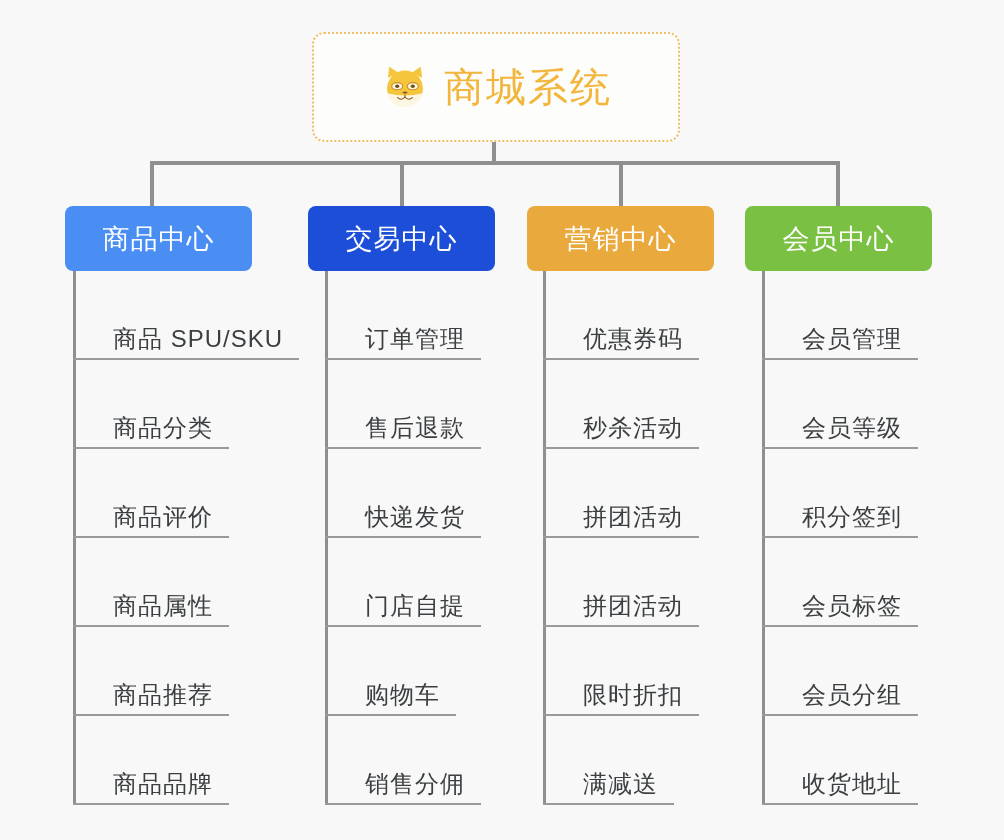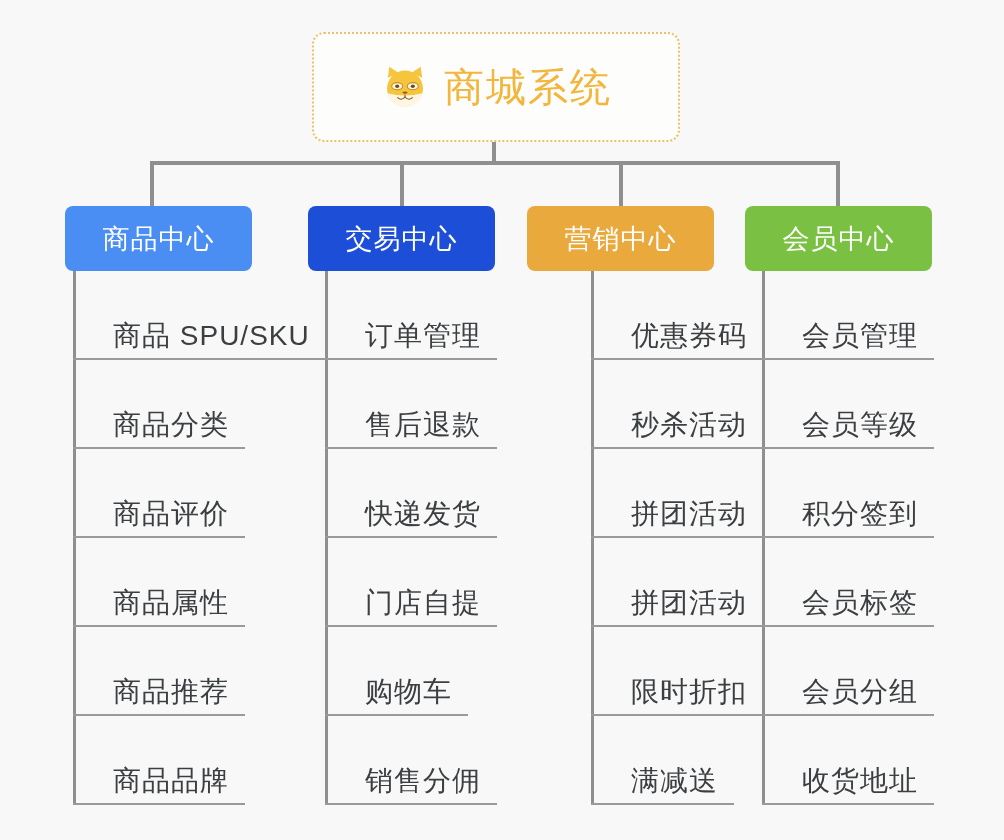--- a/index.html
+++ b/index.html
@@ -104,21 +104,21 @@
   }
   .item {
     position: relative;
     height: 89px;
     display: flex;
     align-items: flex-end;
     box-sizing: border-box;
   }
   .item-label {
     display: inline-block;
-    font-size: 28px;
+    font-size: 24px;
     color: #3c3f41;
     letter-spacing: 1px;
     white-space: nowrap;
     padding: 0 16px 6px 40px;
     border-bottom: 2px solid #9a9a9a;
     line-height: 1.1;
   }
 </style>
 </head>
 <body style="background: rgb(248, 248, 248);">
@@ -209,21 +209,21 @@
         <span class="item-label">门店自提</span>
       </div>
     <div class="item">
         <span class="item-label">购物车</span>
       </div>
     <div class="item">
         <span class="item-label">销售分佣</span>
       </div>
   </div>
 
-  <div class="column" style="left:543px;margin-left:48px;">
+  <div class="column" style="left:543px;">
     <div class="col-spine" style="height: 534px; background: rgb(143, 143, 143);"></div>
     <div class="item">
         <span class="item-label">优惠券码</span>
       </div>
     <div class="item">
         <span class="item-label">秒杀活动</span>
       </div>
     <div class="item">
         <span class="item-label">拼团活动</span>
       </div>

